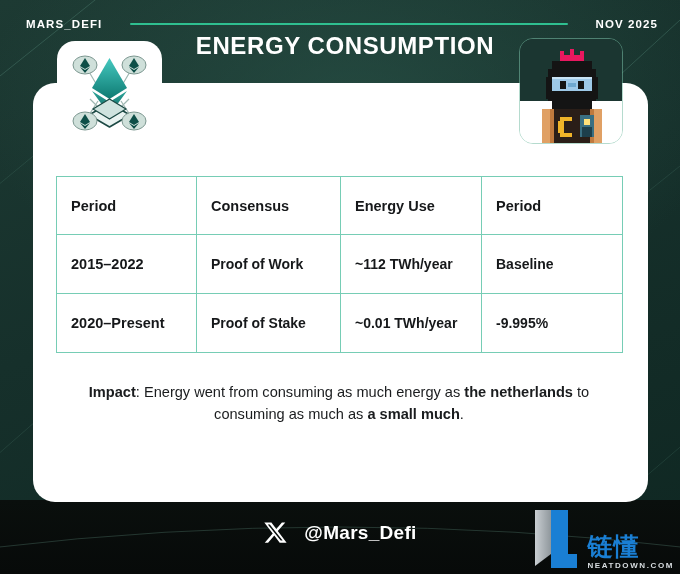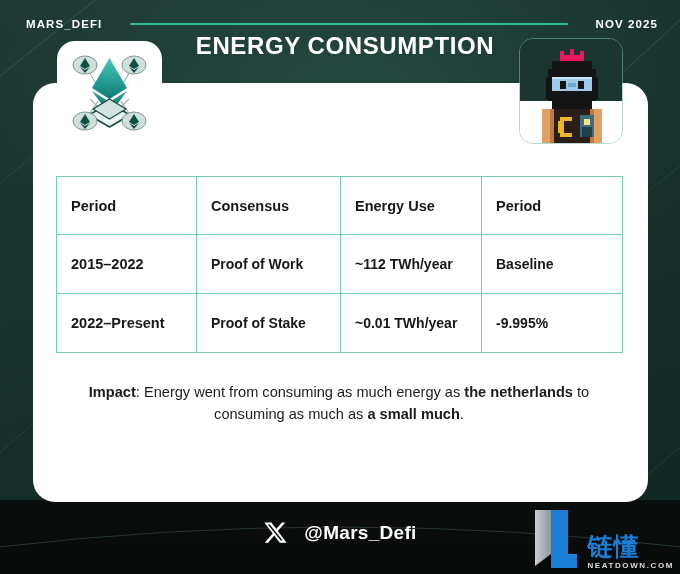--- a/index.html
+++ b/index.html
@@ -325,21 +325,21 @@
       </tr>
     </thead>
     <tbody>
       <tr>
         <td class="period">2015–2022</td>
         <td>Proof of Work</td>
         <td>~112 TWh/year</td>
         <td>Baseline</td>
       </tr>
       <tr>
-        <td class="period">2022–Present</td>
+        <td class="period">2020–Present</td>
         <td>Proof of Stake</td>
         <td>~0.01 TWh/year</td>
         <td>-9.995%</td>
       </tr>
     </tbody>
   </table>
 
   <p class="impact"><b>Impact</b><span>: </span><span>Energy went from consuming as much energy as </span><b>the netherlands</b><span> to consuming as much as </span><b>a small much</b><span>.</span></p>
 
   <div class="handle">

